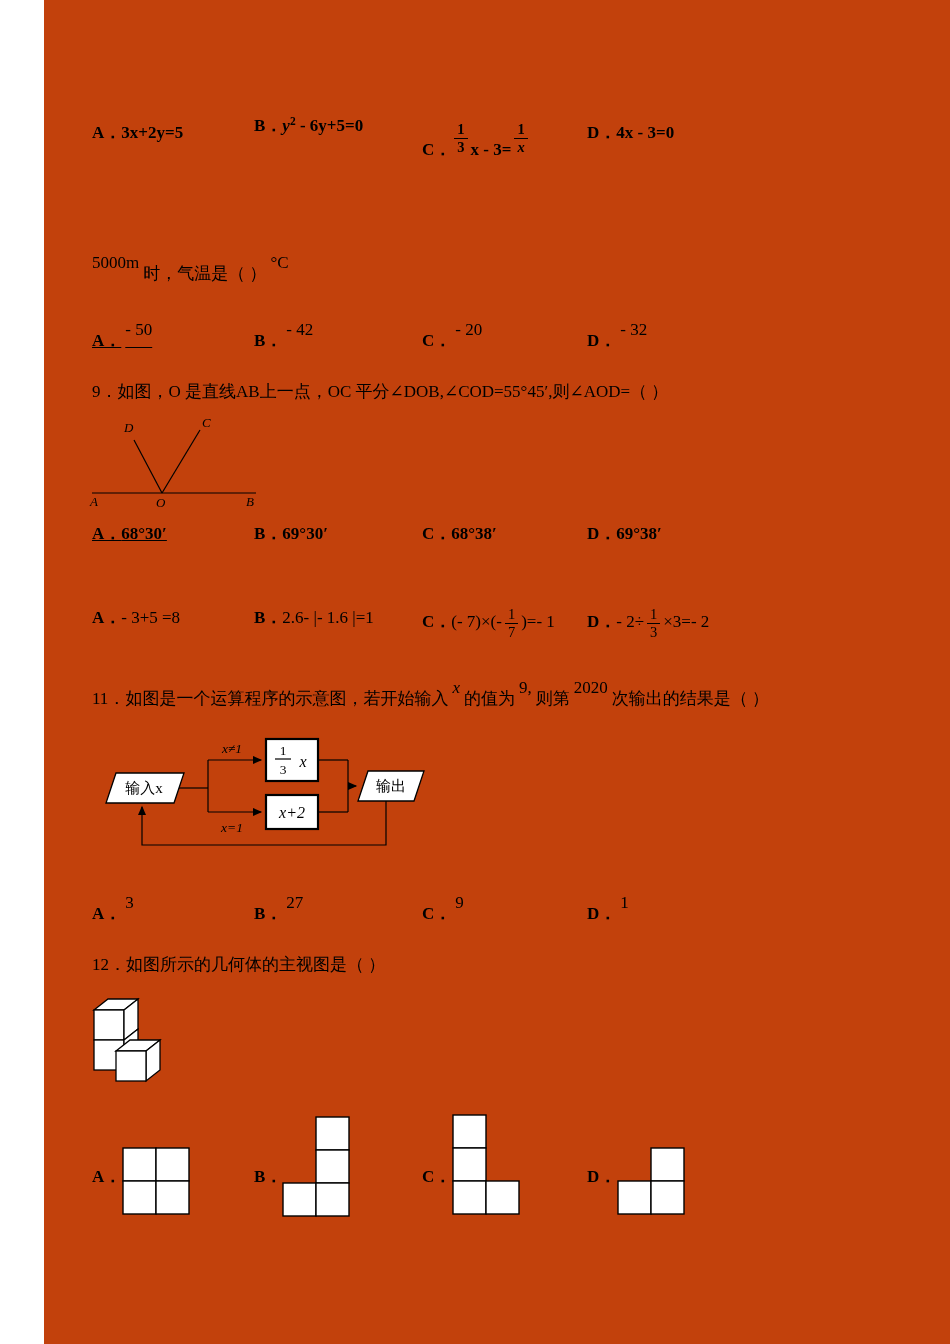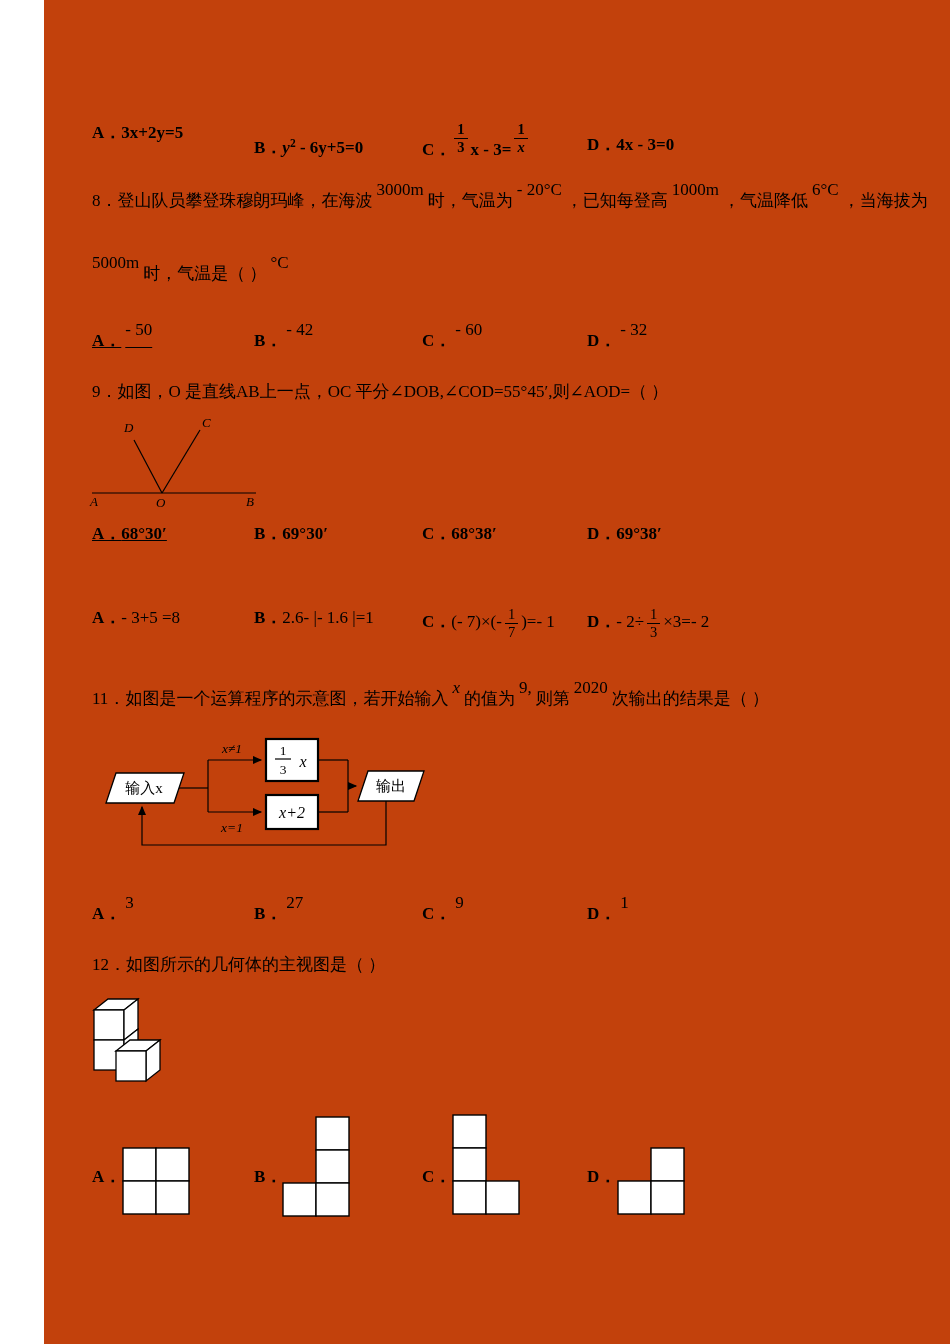--- a/index.html
+++ b/index.html
@@ -34,40 +34,37 @@
   .fc-math { font-size:16px; font-style:italic; }
 </style>
 </head>
 <body>
 
 <div class="page">
 
   <span class="abs fs b col-a" style="top:122px;">
     <span>A．</span><span>3x+2y=5</span>
   </span>
-  <span class="abs fs b col-b" style="top:136px;">
+  <span class="abs fs b col-b" style="top:114px;">
     <span>B．</span><span class="it">y</span><sup class="e">2</sup><span> - 6y+5=0</span>
   </span>
   <span class="abs fs b col-c" style="top:122px;">
     <span>C．</span><span class="frac hi"><span class="num">1</span><span class="den">3</span></span><span>x - 3=</span><span class="frac hi"><span class="num">1</span><span class="den it">x</span></span>
   </span>
-  <span class="abs fs b col-d" style="top:134px;">
+  <span class="abs fs b col-d" style="top:122px;">
     <span>D．</span><span>4x - 3=0</span>
   </span>
 
-  <div class="abs fs" style="top:190px; left:48px;">
-    <span>8．</span><span>登山队员攀登珠穆朗玛峰，在海波</span><span class="raised">3000m</span><span>时，气温为</span><span class="raised">- 20°C</span><span>，已知每登高</span><span class="raised">1000m</span><span>，气温降低</span><span class="raised">6°C</span><span>，当海拔为</span>
-  </div>
   <div class="abs fs" style="top:263px; left:48px;">
     <span class="raised" style="margin-left:0;">5000m</span><span>时，气温是（   ）</span><span class="raised">°C</span>
   </div>
 
   <span class="abs fs col-a" style="top:330px;text-decoration:underline;"><span class="b">A．</span><span class="raised">- 50</span></span>
   <span class="abs fs col-b" style="top:330px;"><span class="b">B．</span><span class="raised">- 42</span></span>
-  <span class="abs fs col-c" style="top:330px;"><span class="b">C．</span><span class="raised">- 60</span></span>
+  <span class="abs fs col-c" style="top:330px;"><span class="b">C．</span><span class="raised">- 20</span></span>
   <span class="abs fs col-d" style="top:330px;"><span class="b">D．</span><span class="raised">- 32</span></span>
 
   <div class="abs fs" style="top:381px; left:48px;">9．如图，O 是直线AB上一点，OC 平分∠DOB,∠COD=55°45′,则∠AOD=（   ）</div>
 
   <svg class="abs" style="top:414px; left:44px;" width="180" height="95" viewBox="0 0 180 95">
     <line class="ln" x1="4" y1="79" x2="168" y2="79"></line>
     <line class="ln" x1="74" y1="79" x2="46" y2="26"></line>
     <line class="ln" x1="74" y1="79" x2="112" y2="16"></line>
     <text class="fig-label" x="36" y="18">D</text>
     <text class="fig-label" x="114" y="13">C</text>

